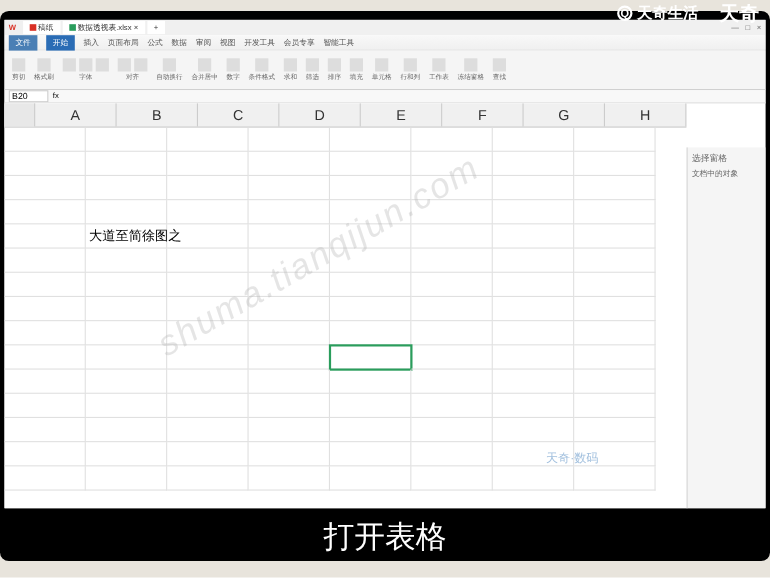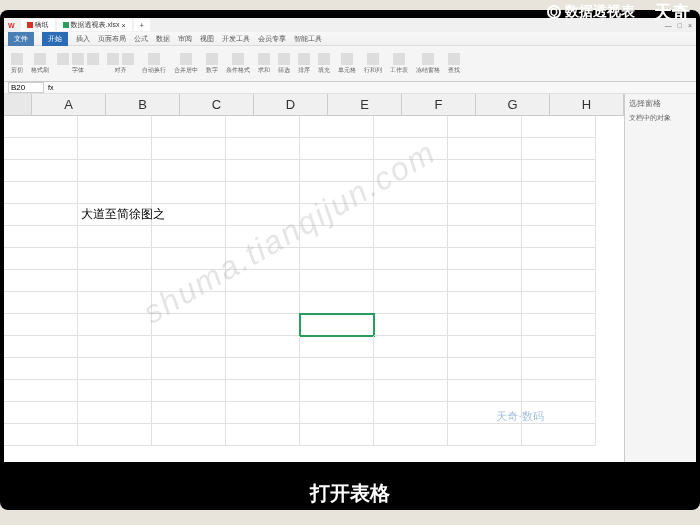--- a/index.html
+++ b/index.html
@@ -29,37 +29,37 @@
 .corner { width: 28px; border-right: 1px solid #ccc; background: #e8e8e8; }
 .col-h { width: 74px; text-align: center; font-size: 13px; color: #333; border-right: 1px solid #ccc; line-height: 22px; }
 .grid-body { display: flex; }
 .row-headers { width: 28px; background: #f0f0f0; }
 .row-h { height: 22px; text-align: center; font-size: 12px; color: #333; border-bottom: 1px solid #ccc; border-right: 1px solid #ccc; line-height: 22px; }
 .row-h.active { background: #d4e8d4; }
 .cells { flex: 1; position: relative; }
 .cell-row { display: flex; height: 22px; }
 .cell { width: 74px; border-right: 1px solid #e0e0e0; border-bottom: 1px solid #e0e0e0; font-size: 12px; padding: 2px 3px; color: #000; overflow: visible; white-space: nowrap; }
 .cell.selected { outline: 2px solid #2a9d5c; outline-offset: -1px; }
-.sidepanel { width: 100px; background: #f5f5f5; border-left: 1px solid #ccc; font-size: 7px; padding: 4px; color: #666; }
+.sidepanel { width: 100px; background: #f5f5f5; border-left: 1px solid #ccc; font-size: 7px; padding: 4px; color: #666; margin-top: 40px; }
 .sidepanel-title { font-size: 8px; margin-bottom: 4px; }
 .sheet-tabs { height: 14px; background: #f0f0f0; display: flex; align-items: center; font-size: 7px; padding: 0 4px; gap: 4px; border-top: 1px solid #ccc; }
 .sheet-tab { padding: 1px 6px; background: #fff; border: 1px solid #ccc; }
 .sheet-tab.active { color: #2a6cb5; font-weight: bold; }
 .statusbar { height: 12px; background: #f0f0f0; font-size: 7px; color: #666; display: flex; align-items: center; padding: 0 4px; border-top: 1px solid #ccc; }
-.caption { position: absolute; bottom: 18px; left: 50%; transform: translateX(-50%); color: #fff; font-size: 20px; font-weight: bold; z-index: 100; text-shadow: 1px 1px 2px rgba(0,0,0,0.8); }
+.caption { position: absolute; bottom: 18px; left: 50%; transform: translateX(-50%); color: #fff; font-size: 28px; font-weight: normal; z-index: 100; text-shadow: 1px 1px 2px rgba(0,0,0,0.8); }
 .watermark { position: absolute; top: 120px; left: 120px; font-size: 32px; color: rgba(180,180,180,0.35); transform: rotate(-30deg); font-style: italic; pointer-events: none; z-index: 40; letter-spacing: 2px; }
 .watermark2 { position: absolute; bottom: 50px; right: 80px; font-size: 11px; color: rgba(100,150,200,0.6); z-index: 40; }
 .win-controls { margin-left: auto; display: flex; gap: 6px; font-size: 7px; }
 </style>
 </head>
 <body>
 
 <div class="topbar">
   <span class="topbar-q">Q</span>
-  <span>数据透视表</span>
+  <span>天奇生活</span>
   <span style="font-size:18px;margin-left:15px;">天奇</span>
 </div>
 
 <div class="monitor">
 <div class="screen">
 
 <div class="titlebar">
   <span style="color:#d93025;font-weight:bold;">W</span>
   <div class="tab-group">
     <div class="file-tab red-icon">

